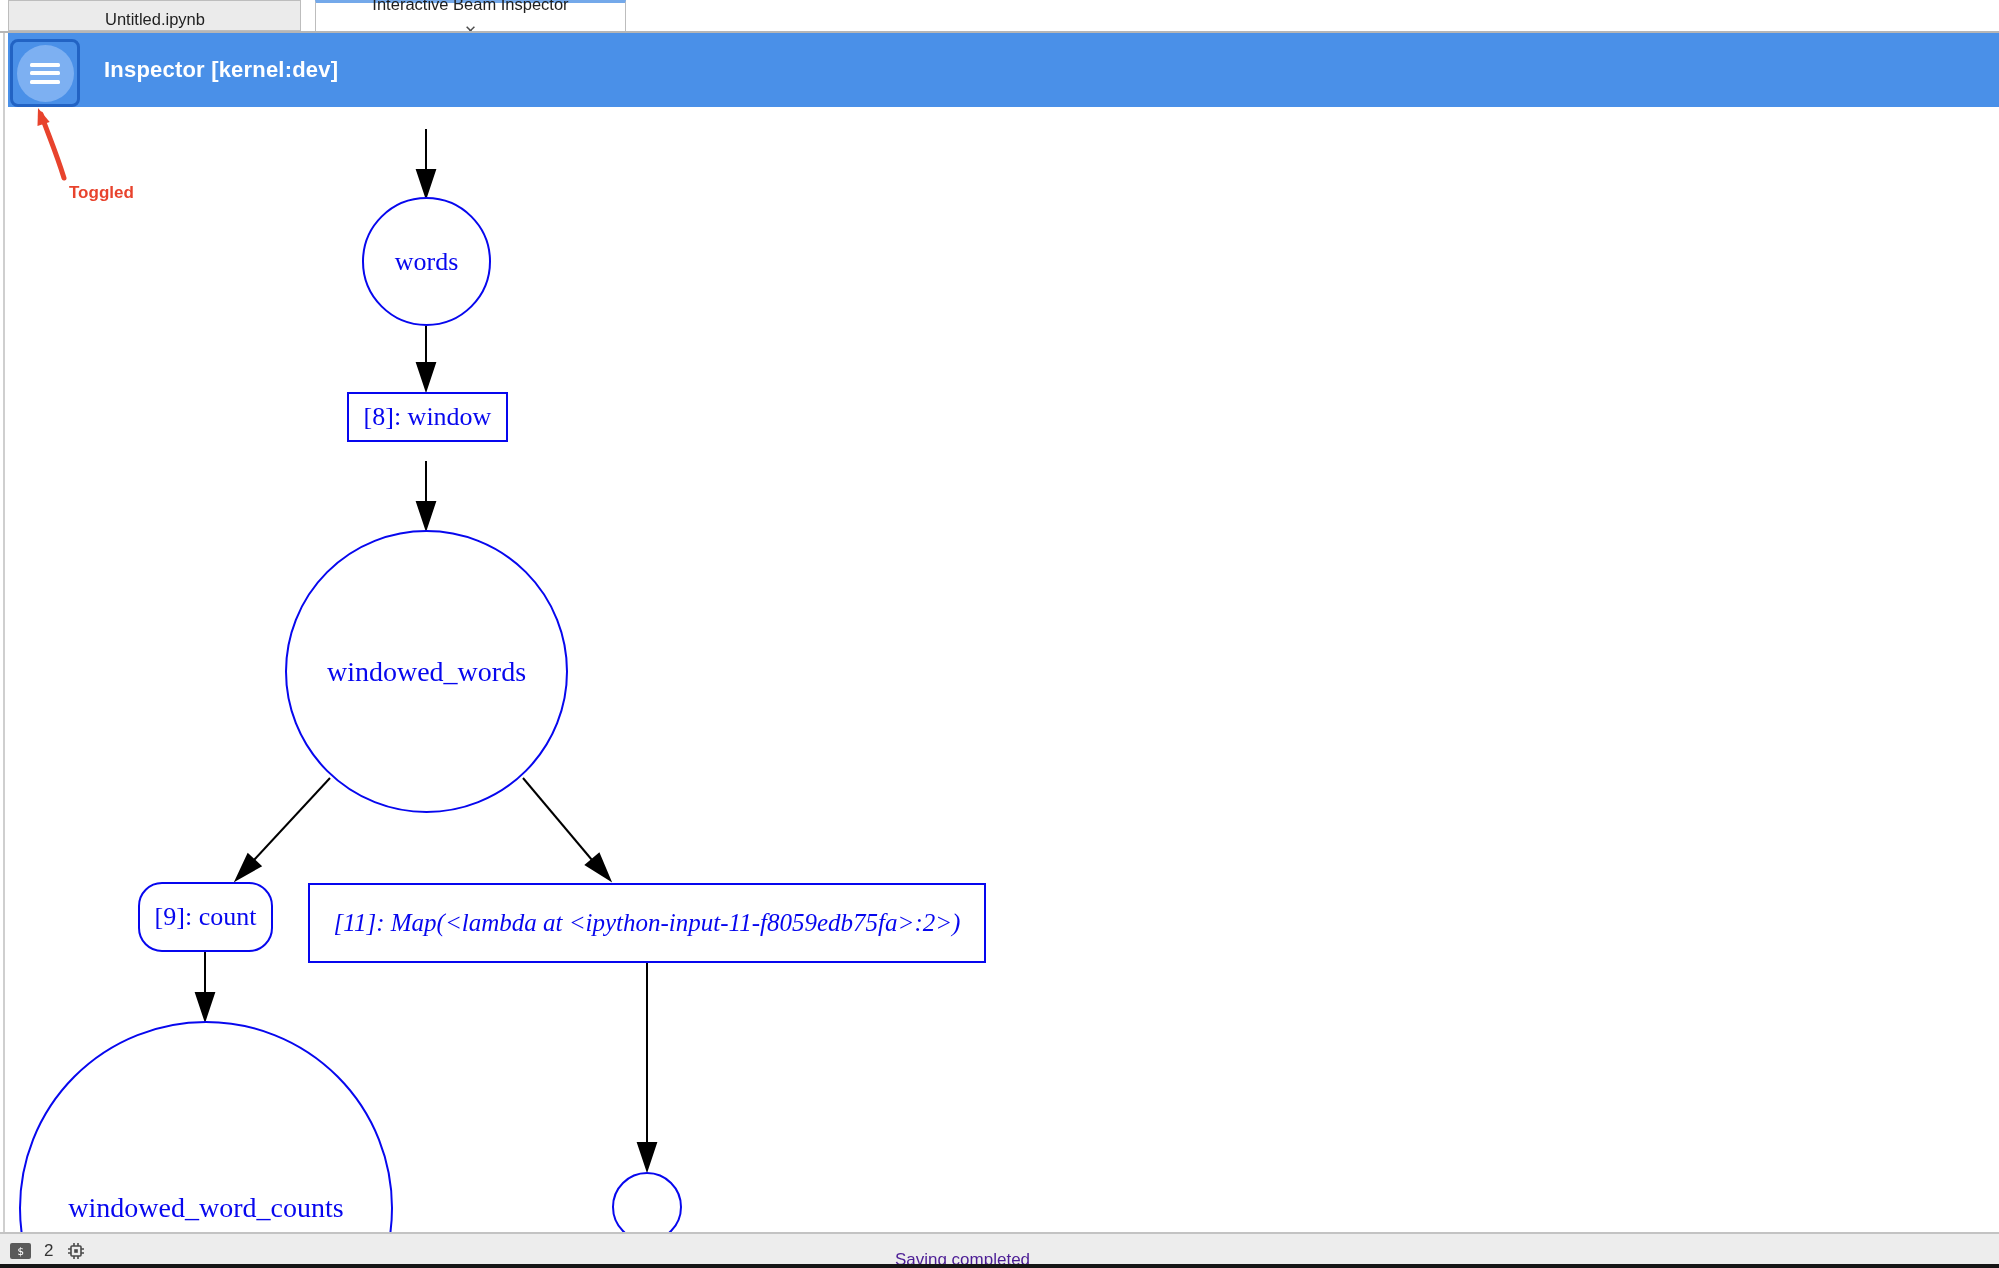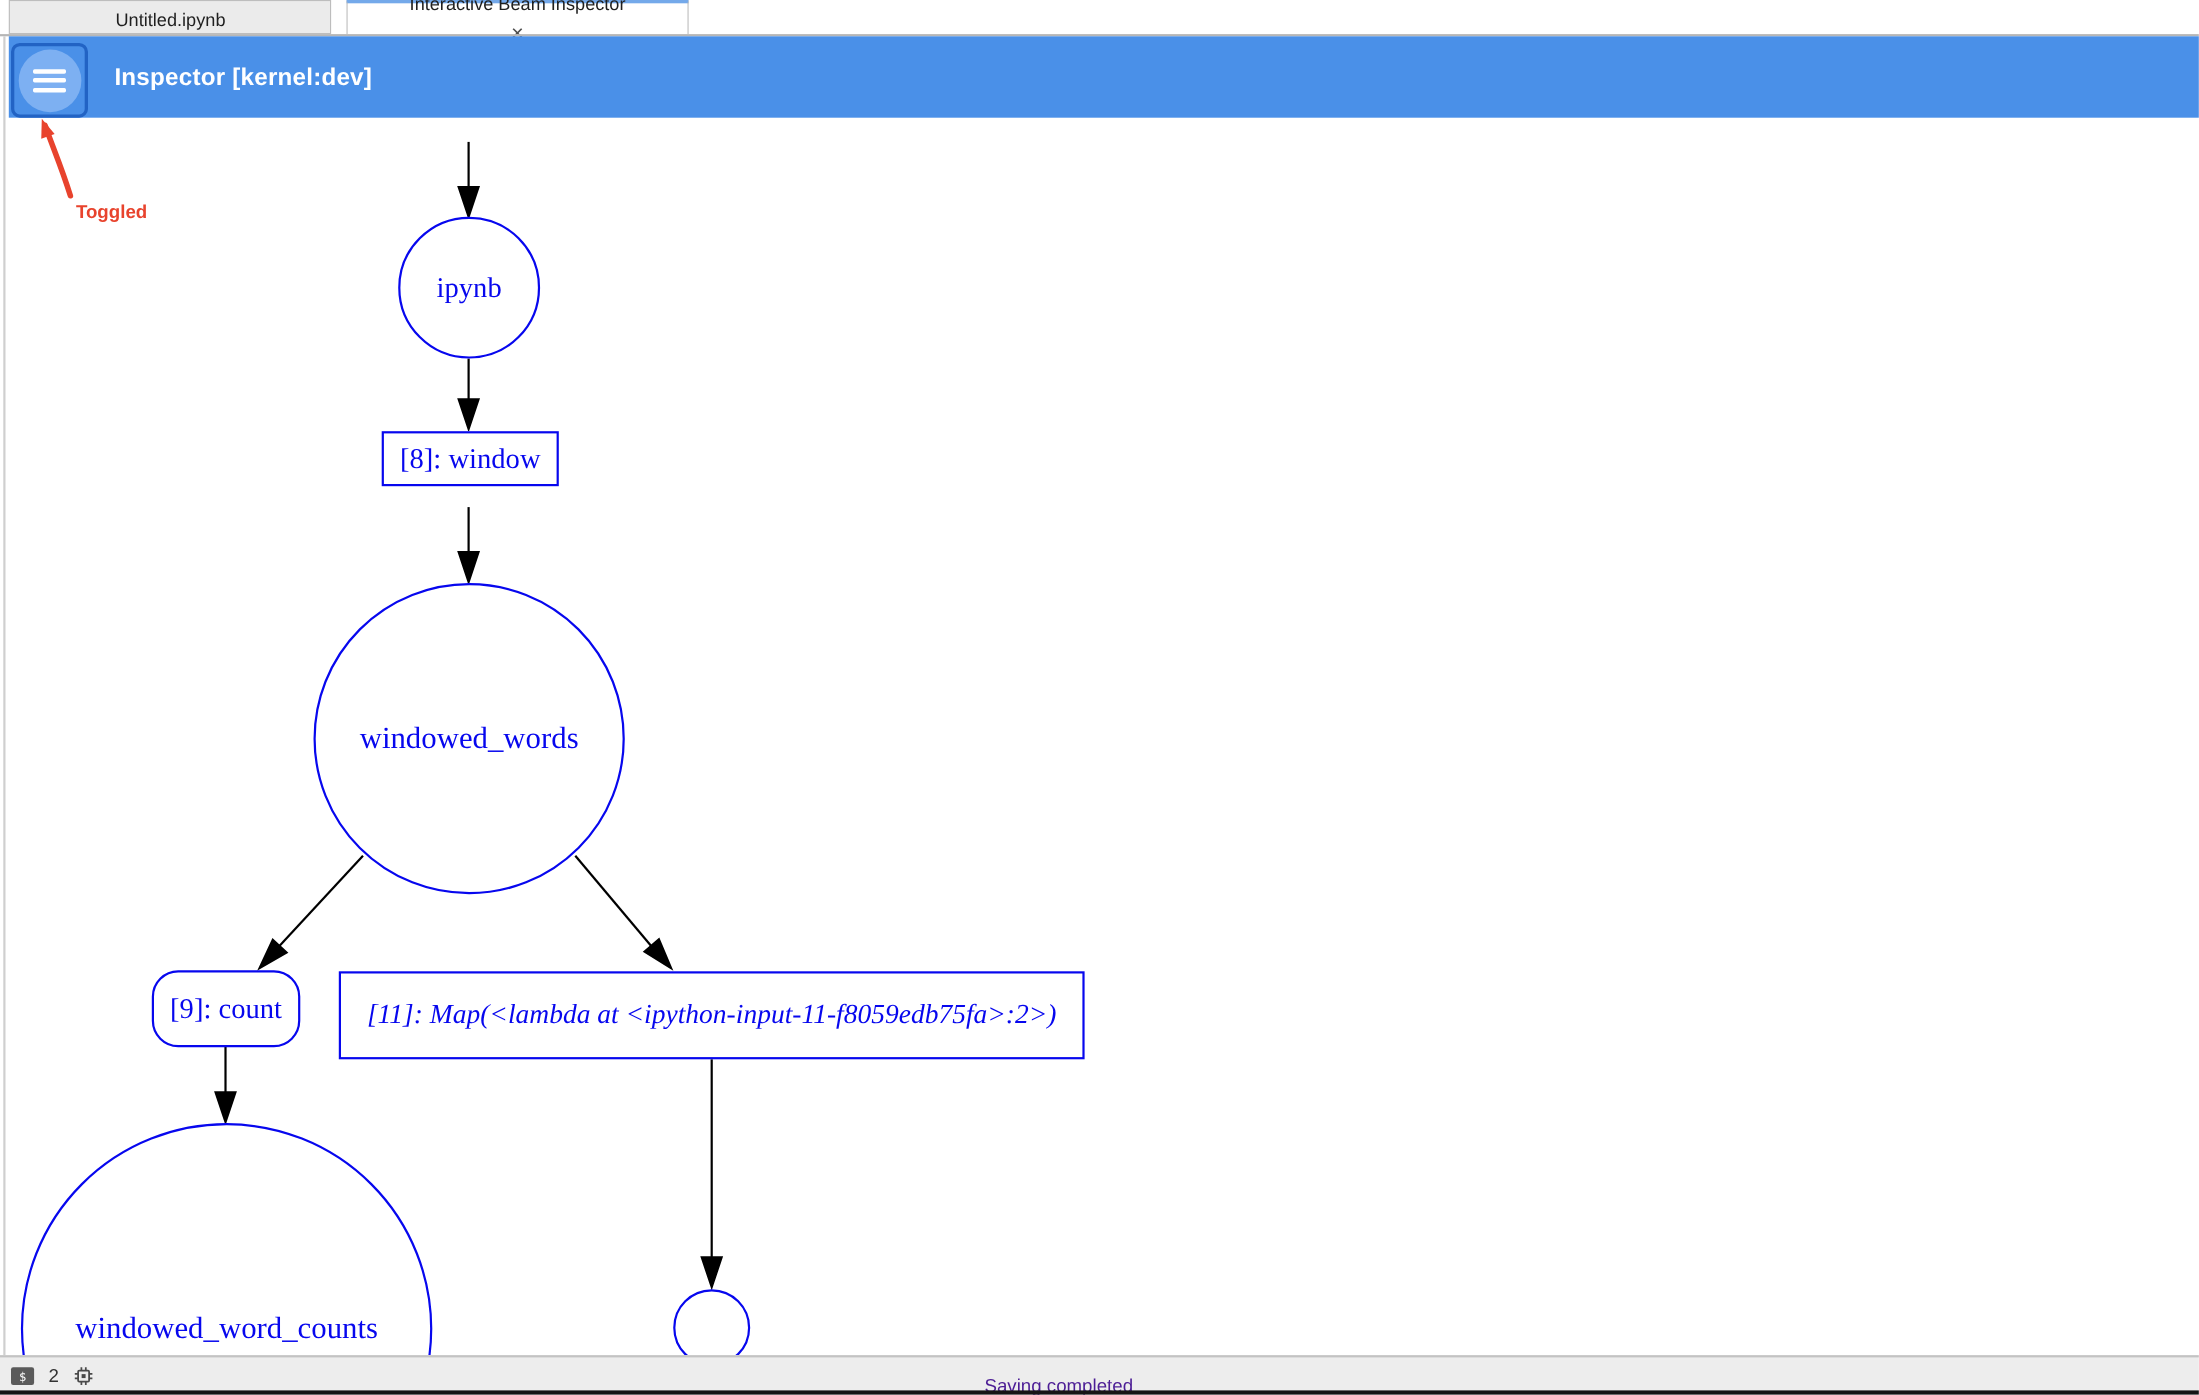--- a/index.html
+++ b/index.html
@@ -84,21 +84,21 @@
       <polygon points="205,1020 196,993 214,993"></polygon>
       <line x1="647" y1="950" x2="647" y2="1144"></line>
       <polygon points="647,1170 638,1143 656,1143"></polygon>
     </g>
     <g>
       <path d="M 64 178 C 56 152 48 134 41 114" stroke="#e8432d" stroke-width="5" fill="none" stroke-linecap="round"></path>
       <polygon points="38,108 49.7,121.9 37.5,126.1" fill="#e8432d"></polygon>
     </g>
   </svg>
 
-  <div class="node circle n-words">ipynb</div>
+  <div class="node circle n-words">words</div>
   <div class="node n-window">[8]: window</div>
   <div class="node circle n-wwords">windowed_words</div>
   <div class="node n-count">[9]: count</div>
   <div class="node n-map">[11]: Map(&lt;lambda at &lt;ipython-input-11-f8059edb75fa&gt;:2&gt;)</div>
   <div class="node circle n-wwc">windowed_word_counts</div>
   <div class="node circle n-anon"></div>
 </div>
 
 <div class="tab-bar">
   <div class="tab tab-untitled">

